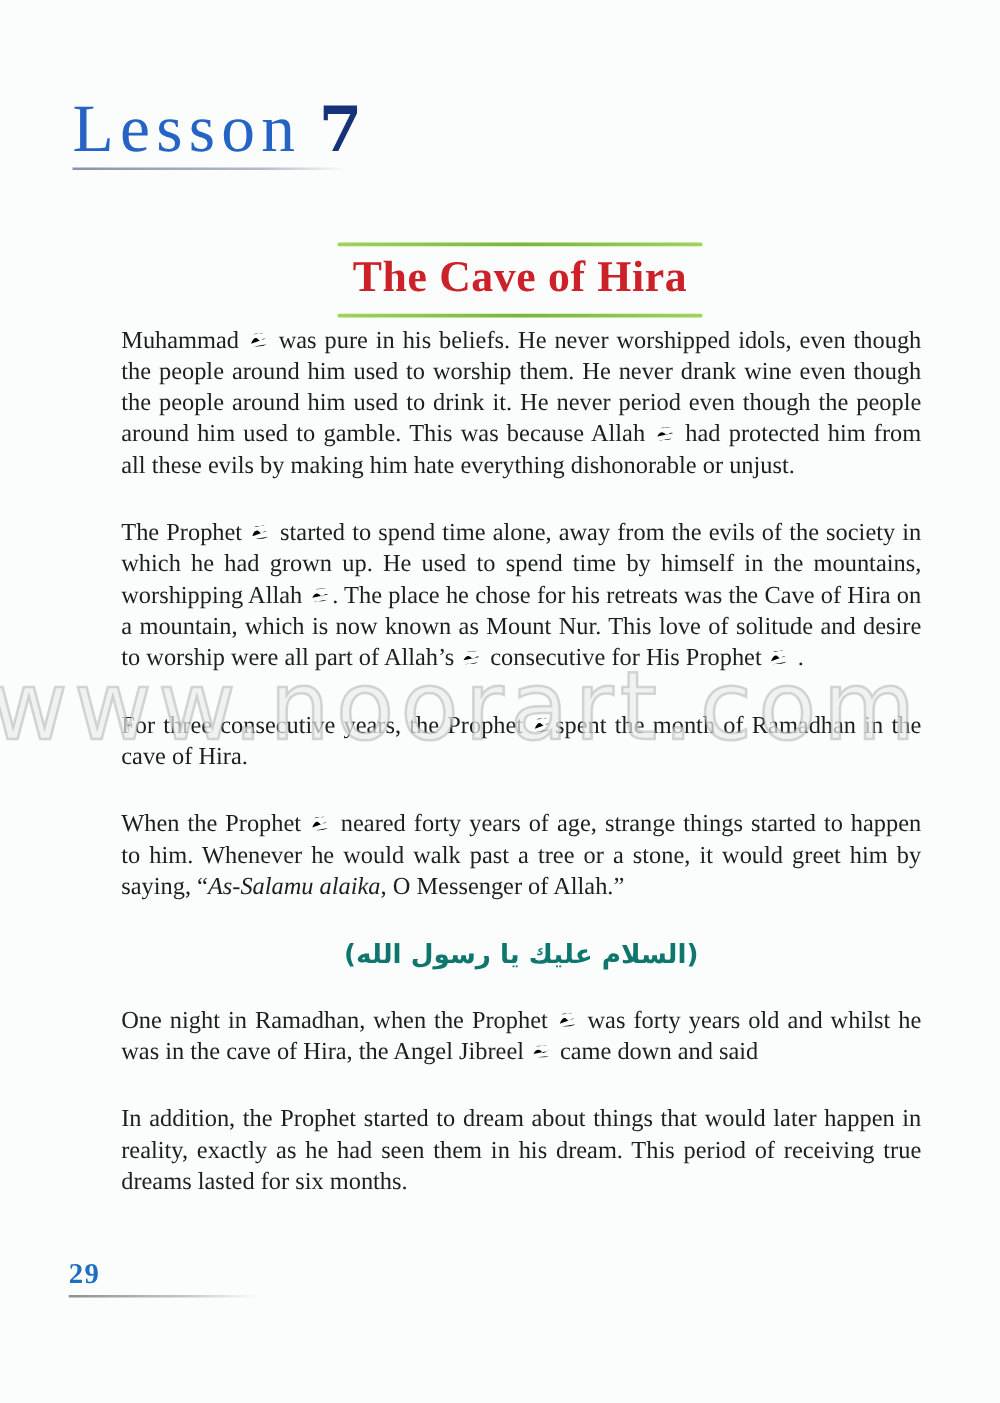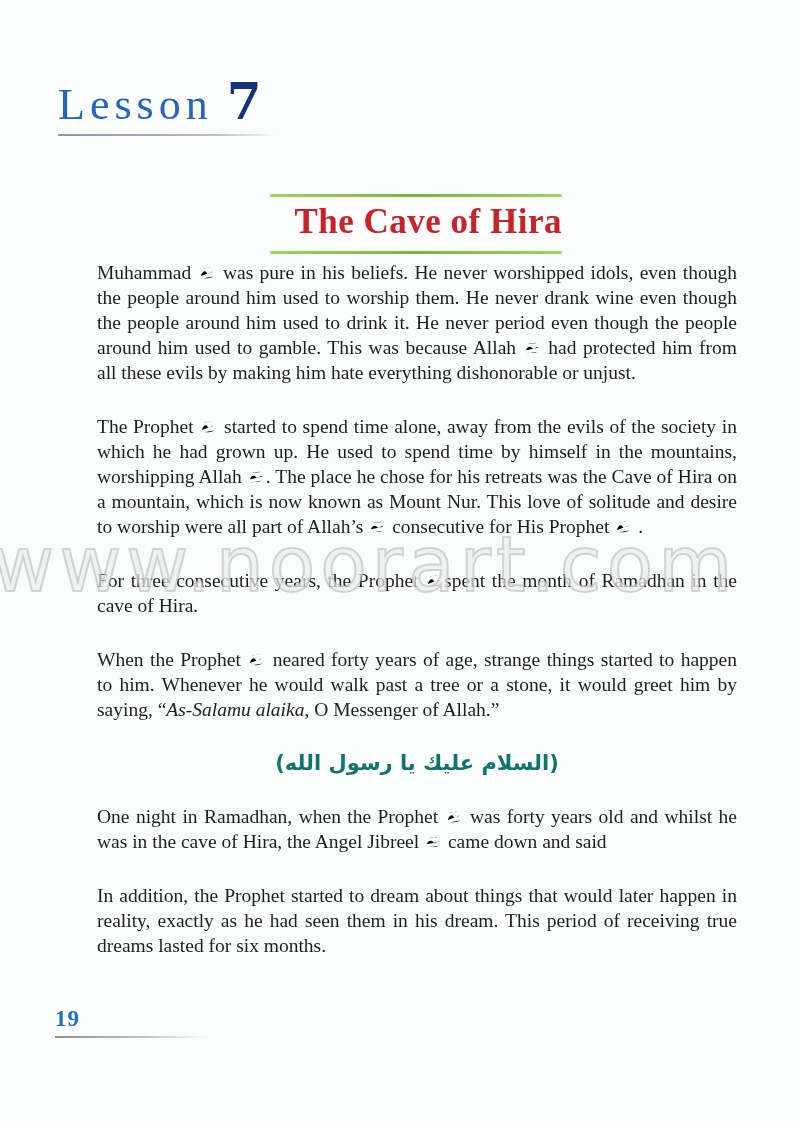--- a/index.html
+++ b/index.html
@@ -10,35 +10,35 @@
     position: relative;
     overflow: hidden;
   }
 
   
   .lesson-title {
     position: absolute; left: 58px; top: 72px;
     white-space: nowrap;
   }
   .lesson-word {
-    font-size: 44px; color: #2563c4; letter-spacing: 5px;
+    font-size: 54px; color: #2563c4; letter-spacing: 5px;
   }
   .lesson-num {
     font-size: 50px; color: #16337a; font-weight: bold; margin-left: 10px;
     font-family: "DejaVu Serif", serif;
   }
   .lesson-underline {
     position: absolute; left: 58px; top: 134px; width: 219px; height: 2px;
     background: linear-gradient(to right, #8a93a8, #b7bcc9 70%, rgba(183,188,201,0));
   }
 
   
   .heading-block {
     position: absolute; left: 270px; top: 194px; width: 292px;
-    text-align: right;
+    text-align: center;
   }
   .green-rule {
     height: 3px; background: linear-gradient(to right, #9ed45a, #76b83b, #9ed45a);
     border-radius: 2px;
   }
   .heading-text {
     font-size: 35px; font-weight: bold; color: #cc2128;
     margin: 5px 0 9px 0; letter-spacing: 0.5px;
   }
 
@@ -165,14 +165,14 @@
   </p>
 
   <p>
     <span>In addition, the Prophet started to dream about things that would later happen in reality, exactly as he had seen them in his dream. This period of receiving true dreams lasted for six months.</span>
   </p>
 
 </div>
 
 <div class="watermark">www.noorart.com</div>
 
-<div class="page-num">19</div>
+<div class="page-num">29</div>
 <div class="page-num-underline"></div>
 
 </body></html>

